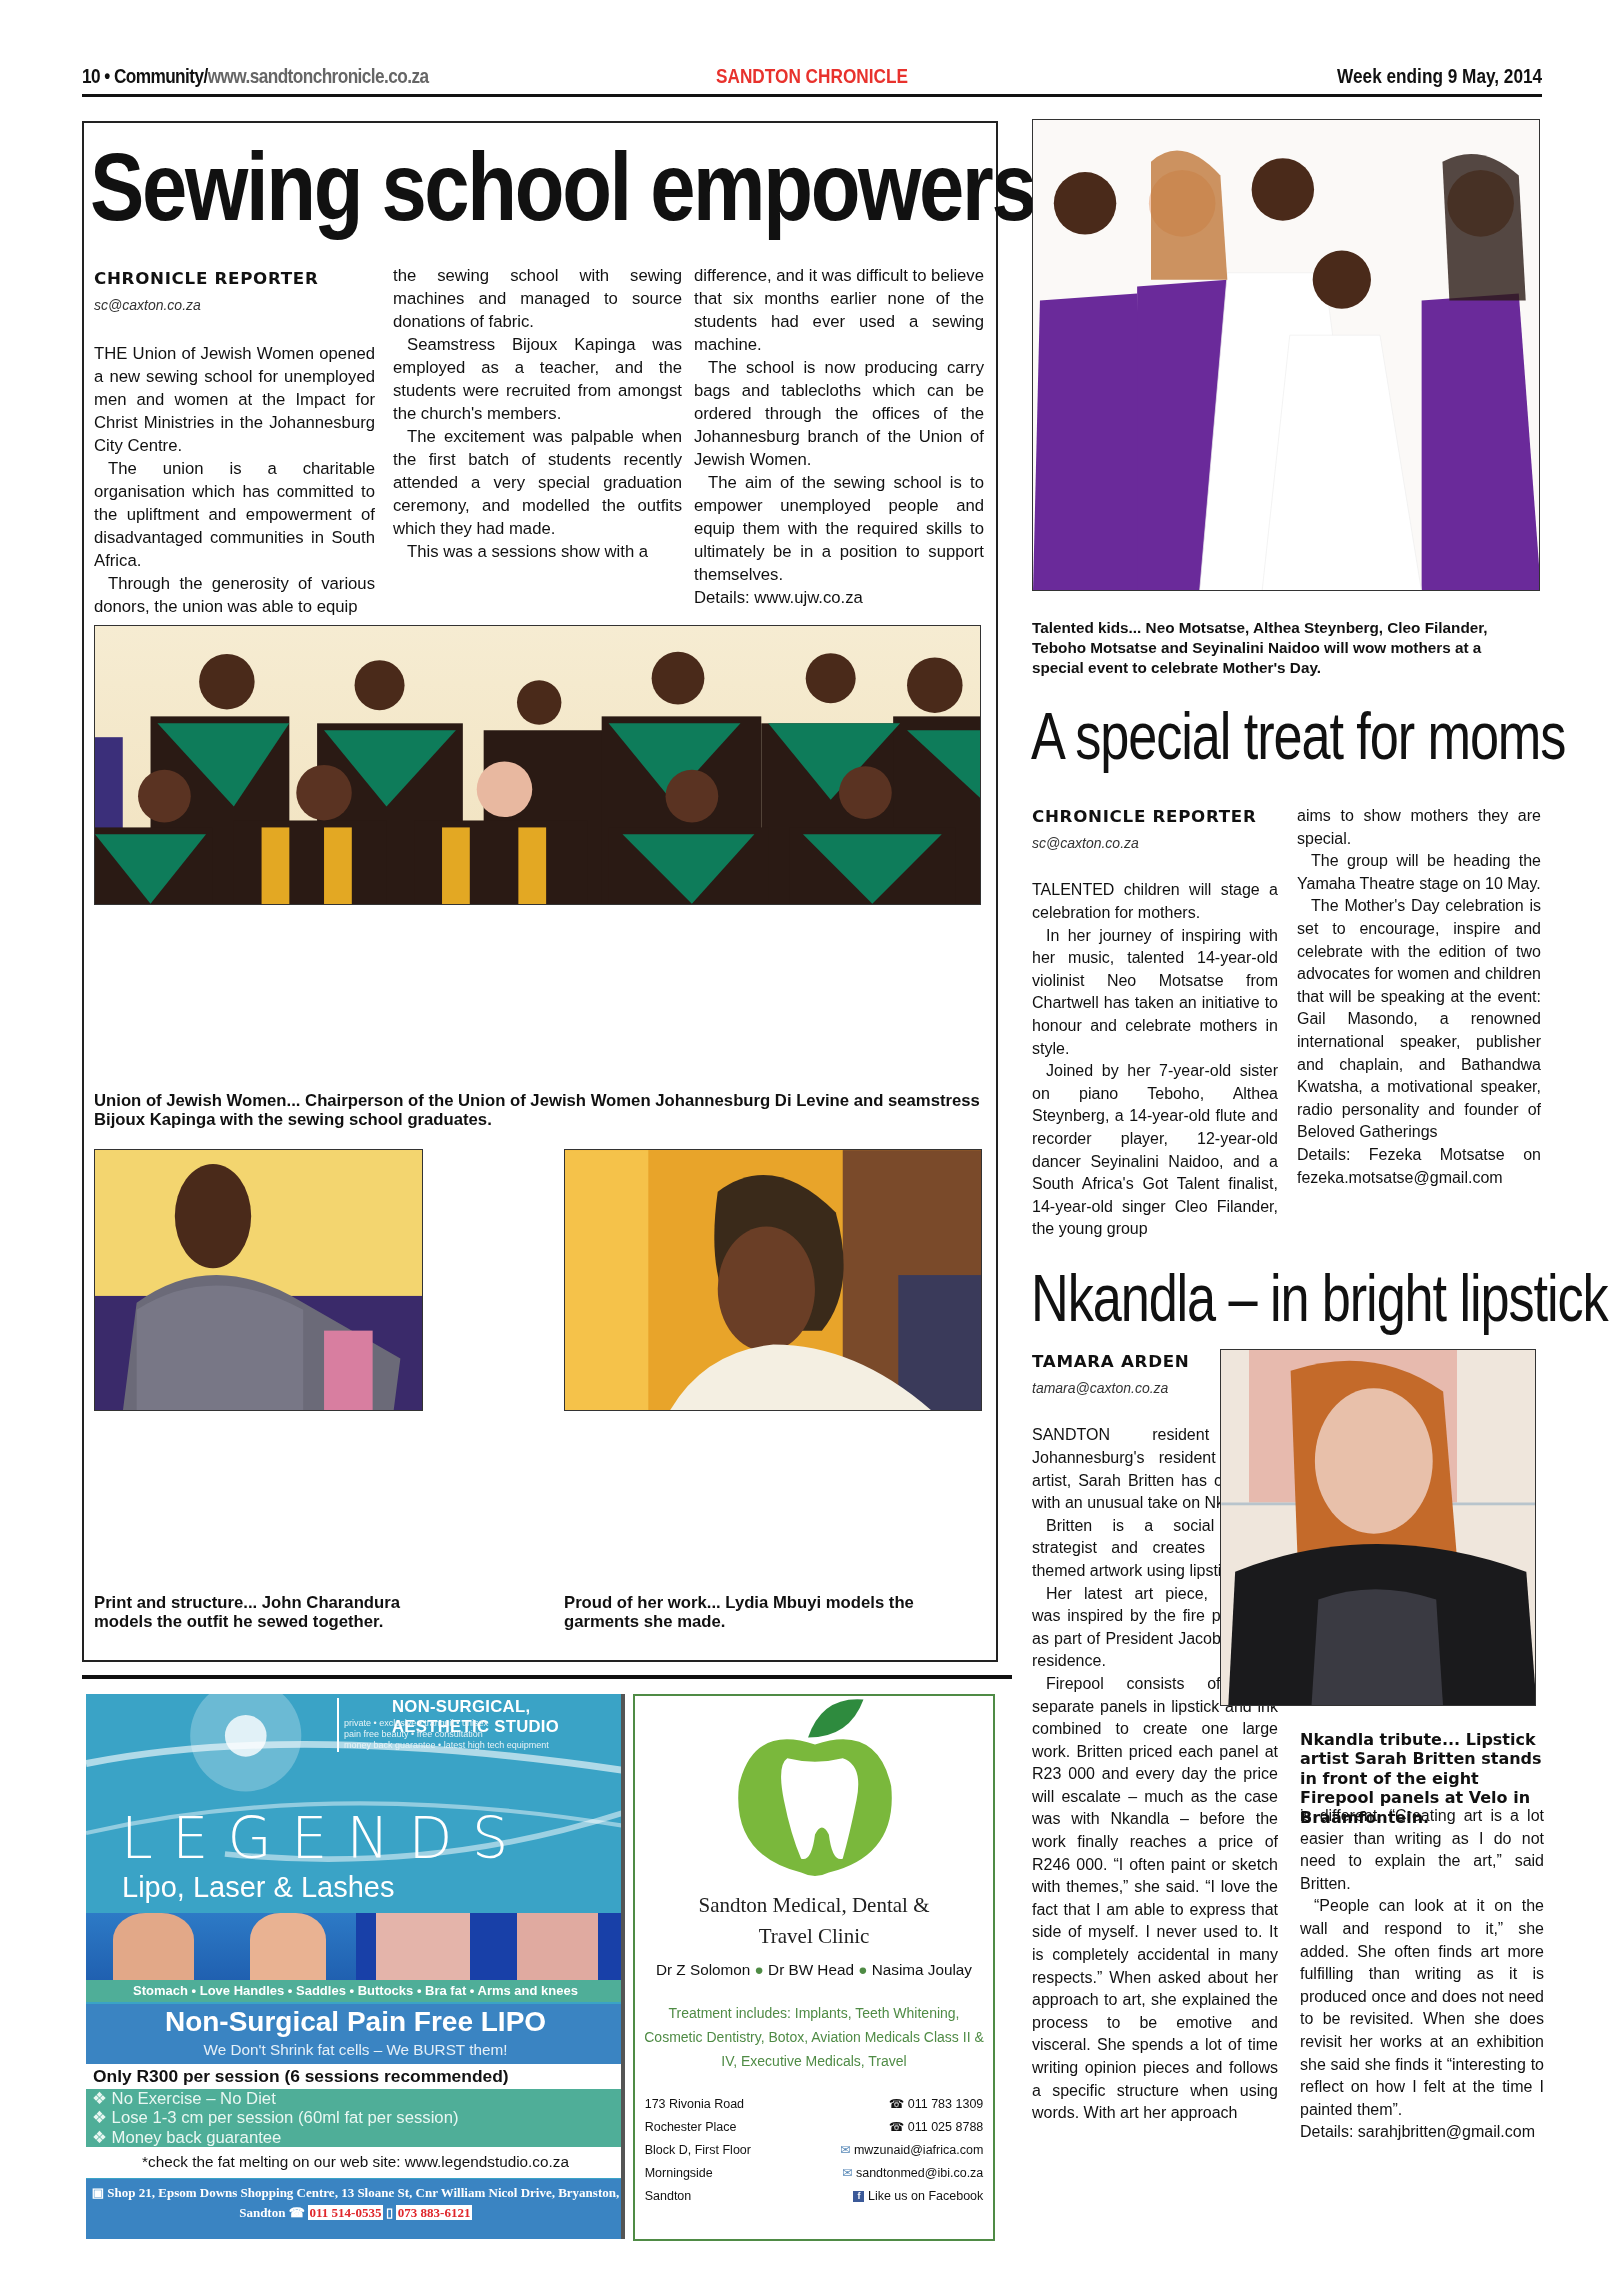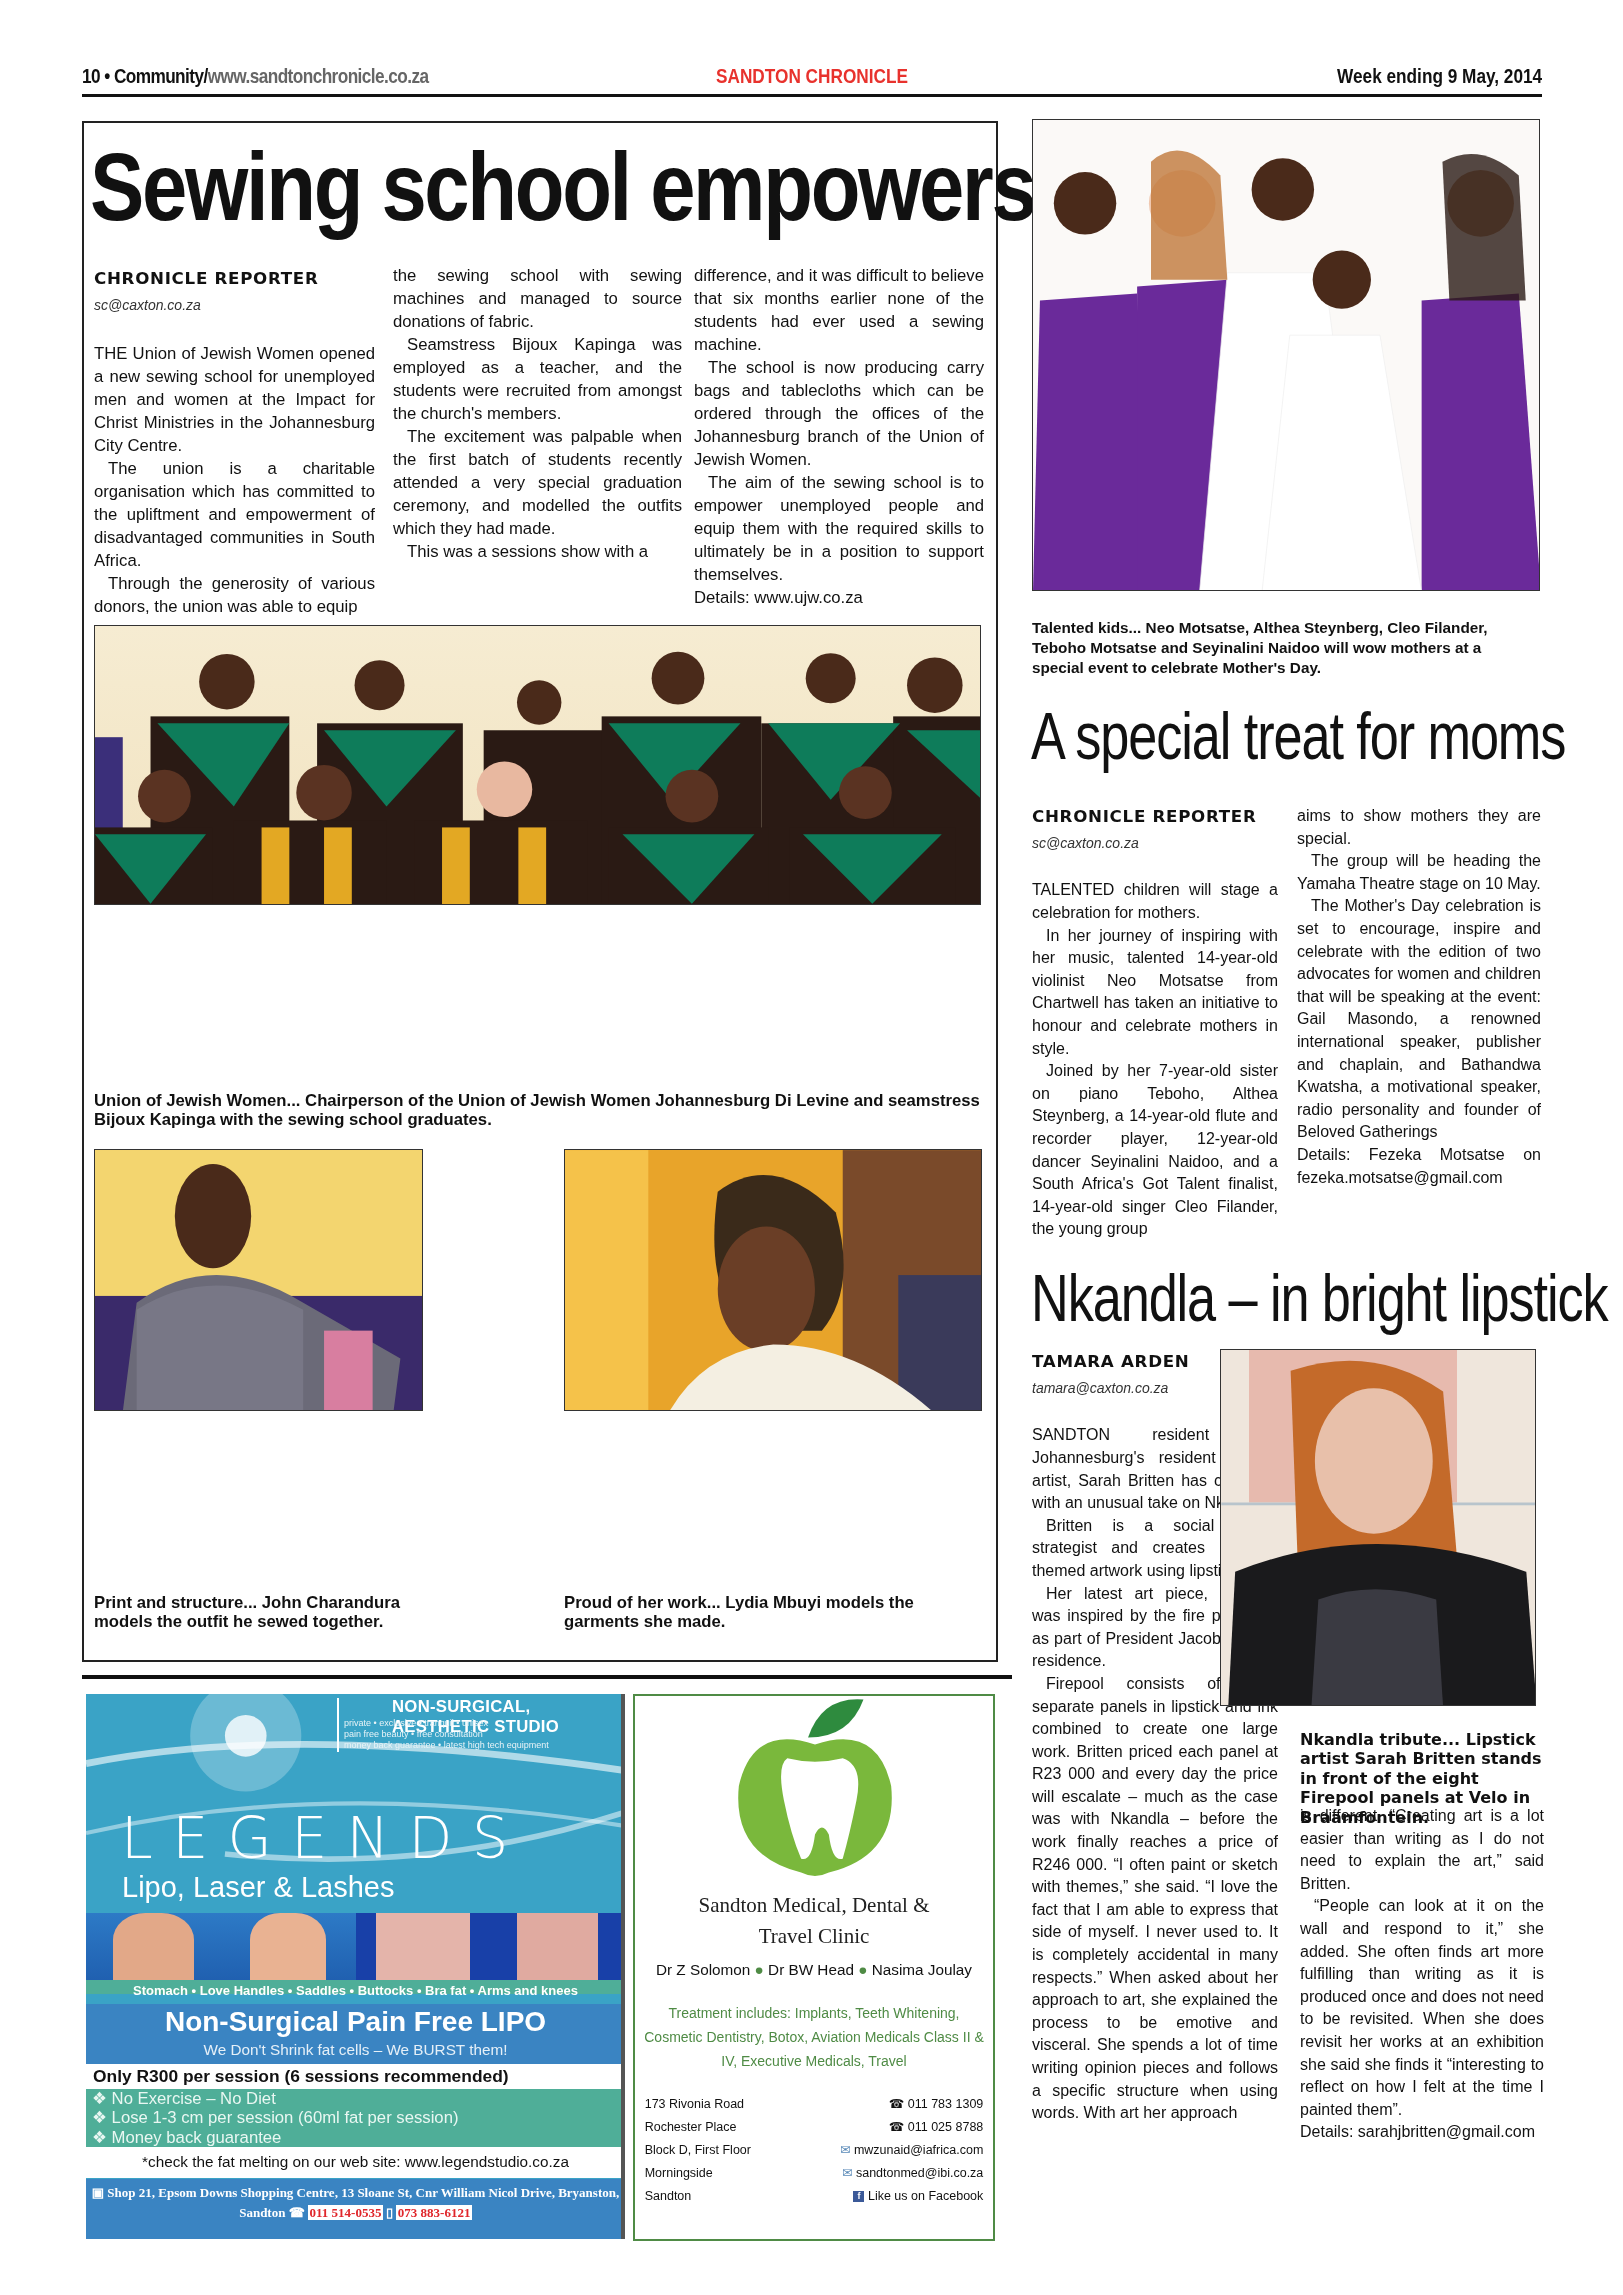--- a/index.html
+++ b/index.html
@@ -251,21 +251,21 @@
         <div style="position:absolute;left:22%;top:0;width:56%;height:100%;background:#e9b292;border-radius:40% 40% 0 0;"></div>
       </div>
     <div style="flex:1; background:#1840a8; position:relative;">
         <div style="position:absolute;left:15%;top:0;width:70%;height:100%;background:#e4b4aa;"></div>
       </div>
     <div style="flex:1; background:#1840a8; position:relative;">
         <div style="position:absolute;left:20%;top:0;width:60%;height:100%;background:#e0aaa0;"></div>
       </div>
   </div>
 
-  <div class="abs" style="left:0; top:286px; width:539px; height:14px; background:#4fae98; color:#fff; font-weight:bold; font-size:13px; text-align:center; line-height:22px; font-family:'Liberation Sans Narrow','Liberation Sans',sans-serif;">Stomach • Love Handles • Saddles • Buttocks • Bra fat • Arms and knees</div>
+  <div class="abs" style="left:0; top:286px; width:539px; height:22px; background:#4fae98; color:#fff; font-weight:bold; font-size:13px; text-align:center; line-height:22px; font-family:'Liberation Sans Narrow','Liberation Sans',sans-serif;">Stomach • Love Handles • Saddles • Buttocks • Bra fat • Arms and knees</div>
   <div class="abs" style="left:0; top:310px; width:539px; height:60px; background:#3a84c2; color:#fff; text-align:center;">
     <div style="font-size:28px; font-weight:bold; line-height:36px;">Non-Surgical Pain Free LIPO</div>
     <div style="font-size:15.3px; color:#e6f0f8; line-height:19.4px;">We Don't Shrink fat cells – We BURST them!</div>
   </div>
   <div class="abs" style="left:0; top:370px; width:539px; height:25px; background:#fff; color:#111; font-size:17.4px; font-weight:bold; line-height:25px; padding-left:7px;">Only R300 per session (6 sessions recommended)</div>
   <div class="abs" style="left:0; top:395px; width:539px; height:58px; background:#4fae98; color:#e9f7f2; font-size:16.7px; line-height:19.4px; padding-left:6px;">
     <div><span>❖ </span><span>No Exercise – No Diet</span></div>
     <div><span>❖ </span><span>Lose 1-3 cm per session (60ml fat per session)</span></div>
     <div><span>❖ </span><span>Money back guarantee</span></div>
   </div>

